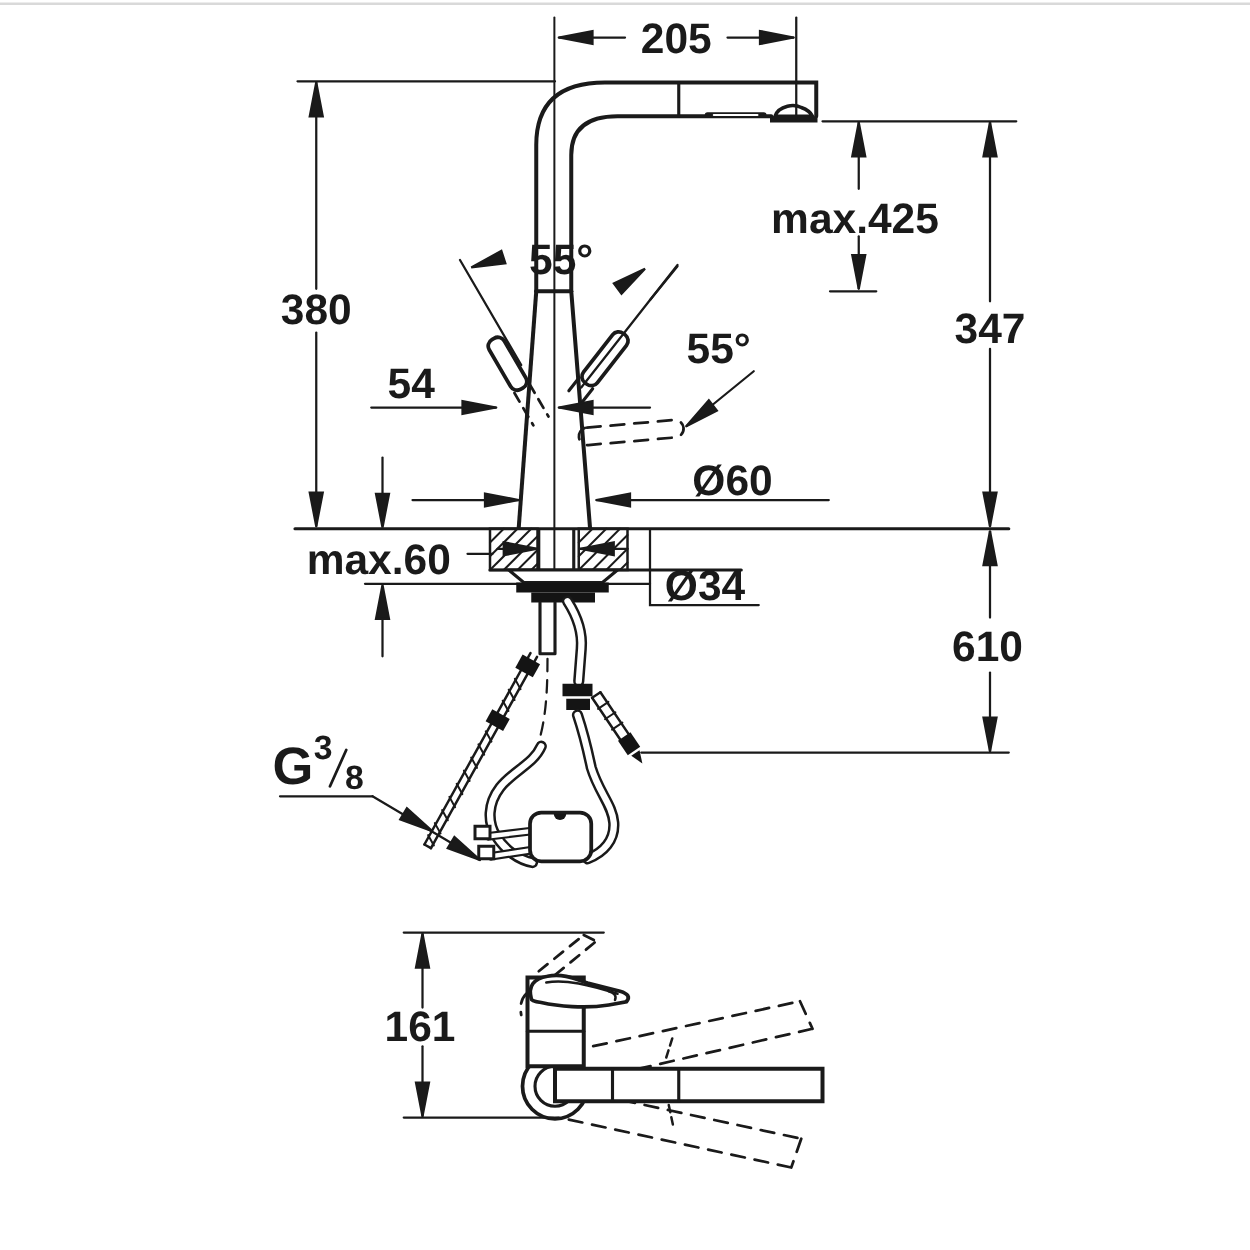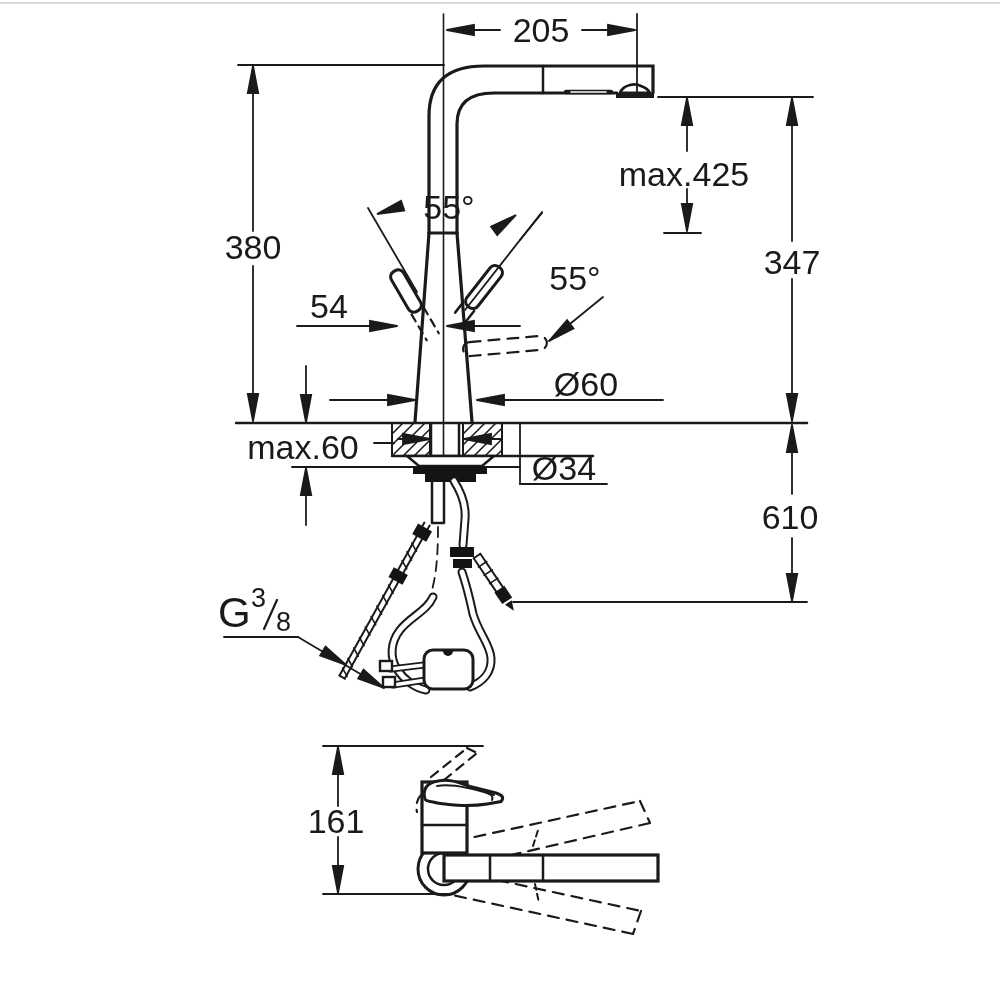--- a/index.html
+++ b/index.html
@@ -1,16 +1,16 @@
 <!DOCTYPE html>
 <html><head>
 <meta charset="utf-8">
 <style>
   html,body{margin:0;padding:0;background:#ffffff;}
-  .page{position:relative;width:1000px;height:1000px;background:#ffffff;overflow:hidden;}
+  .page{position:relative;width:1000px;height:1000px;background:#ffffff;overflow:hidden;font-weight:bold;}
   svg{display:block;}
   text{font-family:"Liberation Sans","DejaVu Sans",sans-serif;fill:#1a1a1a;}
   .dim{font-size:34px;}
   .dim-small{font-size:27px;}
   .dim-big{font-size:42px;}
 </style>
 </head>
 <body>
 
 <div class="page">

